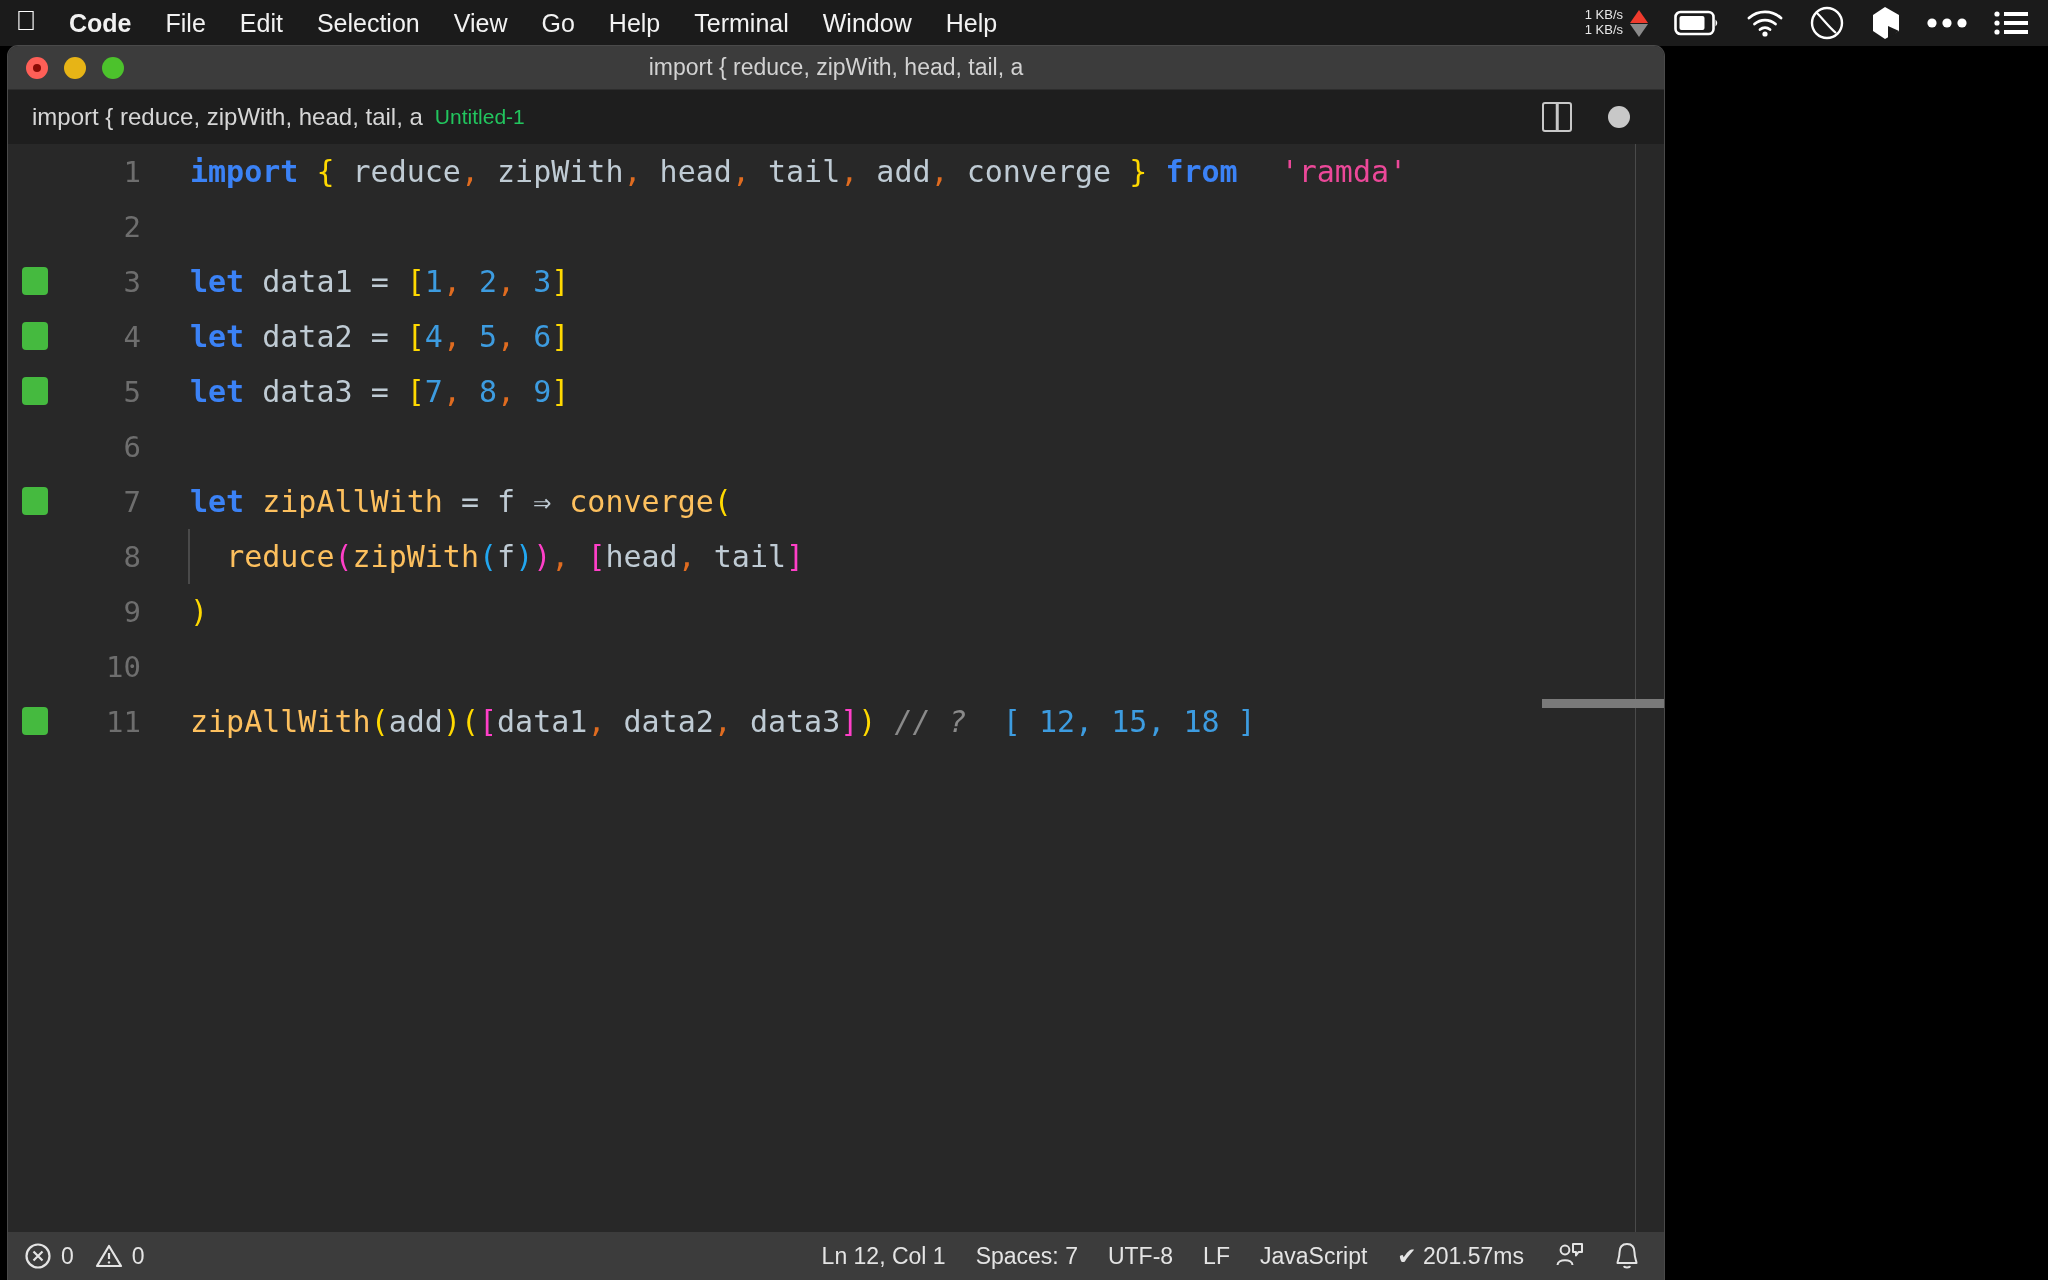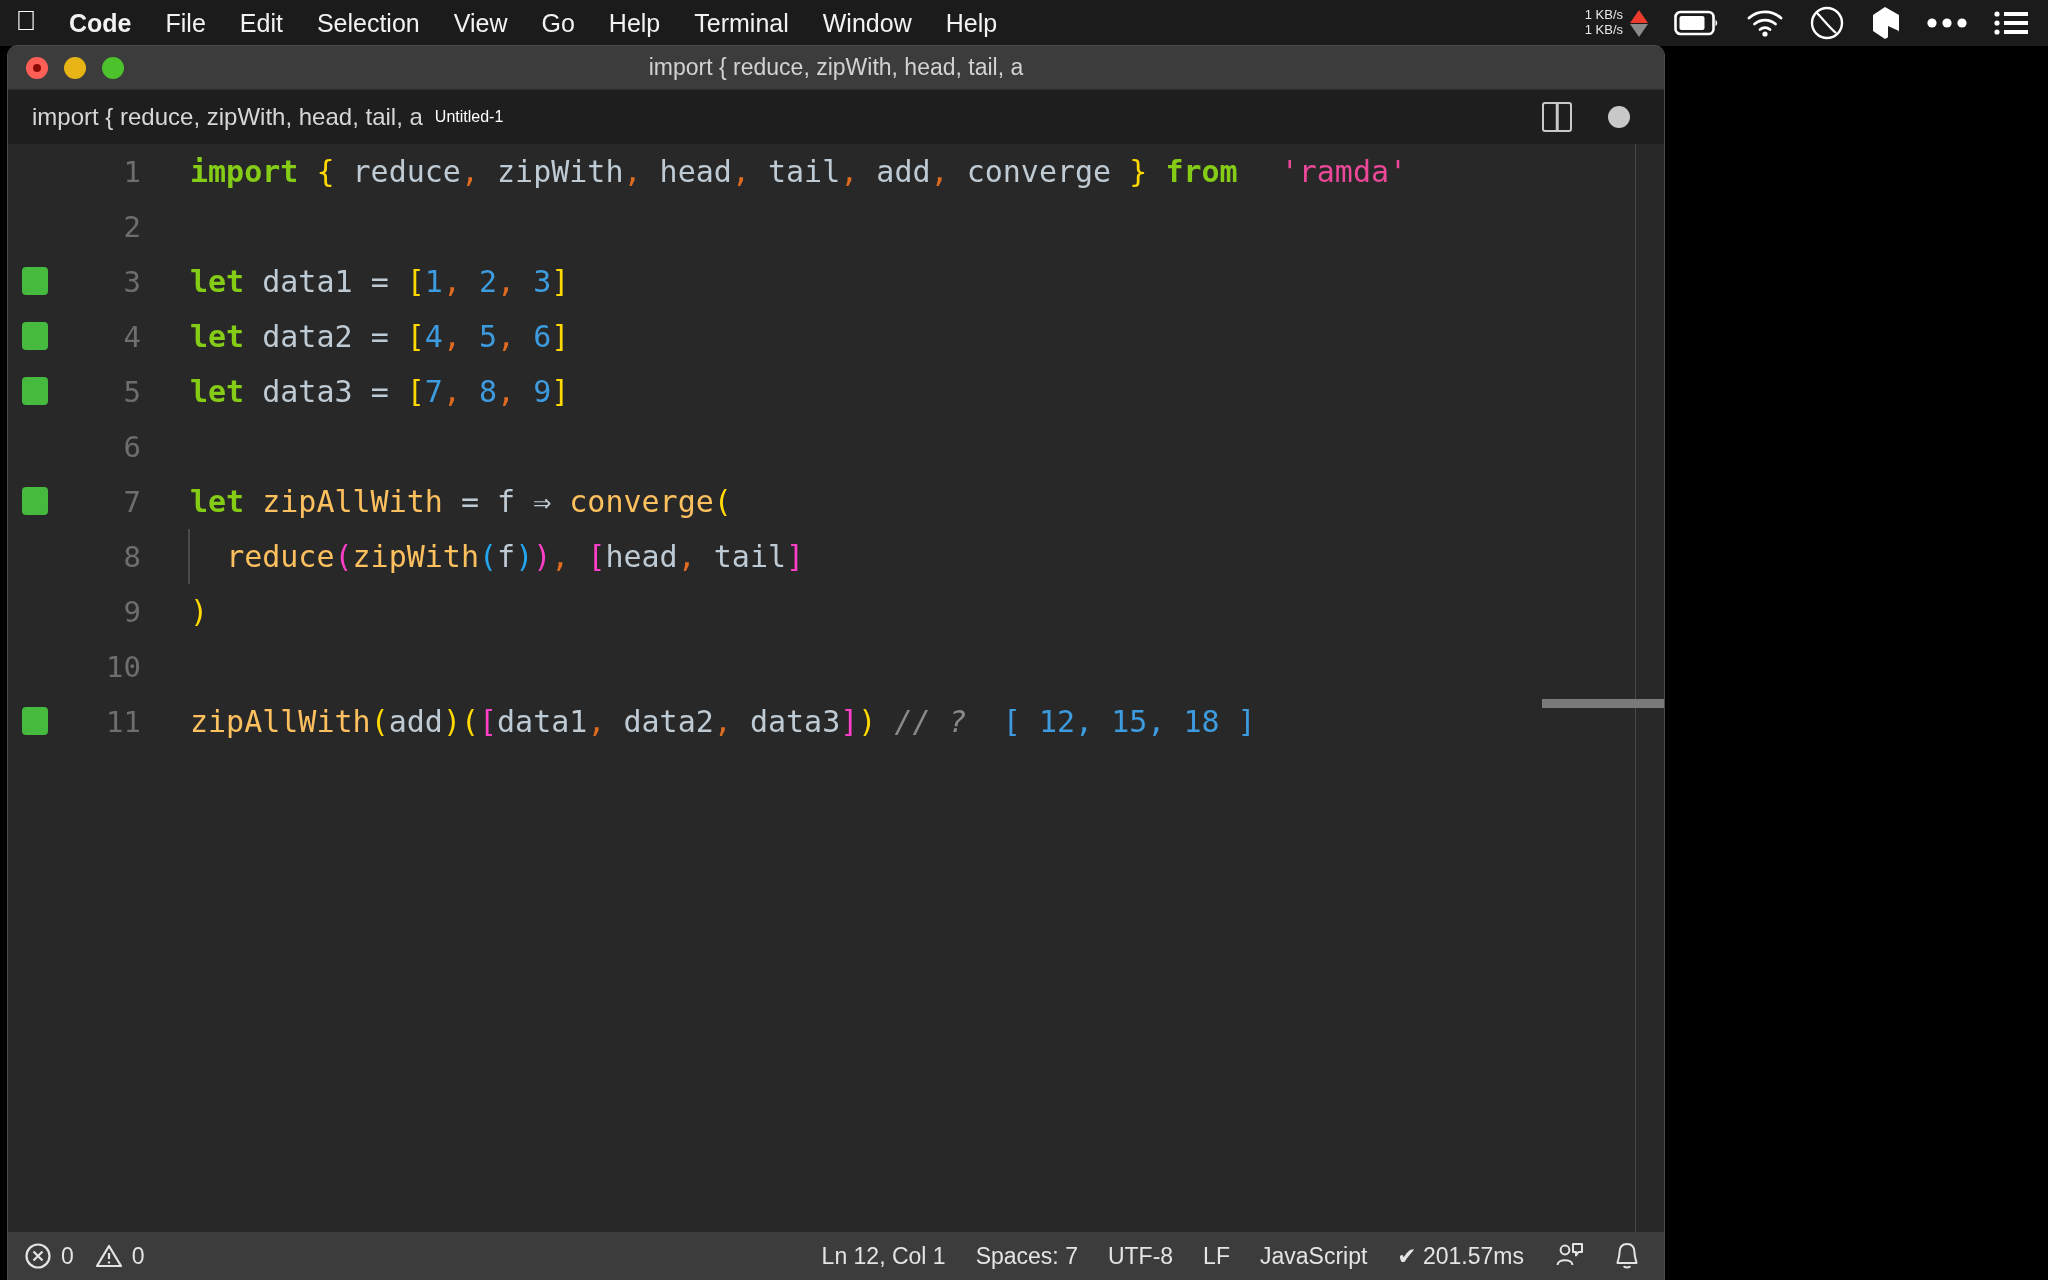--- a/index.html
+++ b/index.html
@@ -97,21 +97,21 @@
     box-sizing: border-box;
   }
   .tab {
     display: flex; align-items: center; gap: 12px;
     padding: 0 18px 0 24px;
     background: #1e1e1e;
     color: #d6d6d6;
     font-size: 24px;
     white-space: nowrap;
   }
-  .tab .tab-desc { color: #ffffff; font-size: 16px; }
+  .tab .tab-desc { color: #22c55e; font-size: 21px; }
   #tabbar .tabfill { flex: 1 1 auto; background: #1e1e1e; }
   #tabbar .actions {
     display: flex; align-items: center; gap: 36px;
     padding: 0 34px 0 0;
     background: #1e1e1e;
   }
   .split-icon {
     width: 26px; height: 26px;
     border: 2.5px solid #c8c8c8; border-radius: 3px;
     position: relative;
@@ -156,21 +156,21 @@
     flex: 0 0 auto;
   }
   .code-line.active .lineno { color: #c0c0c0; }
   .code-text { padding-left: 49px; position: relative; }
   .indent-guide {
     position: absolute; left: 180px; top: 0; bottom: 0;
     width: 2px; background: #4a4a4a;
   }
 
   
-  .kw      { color: #84cc16; font-weight: bold; text-align: right; }
+  .kw      { color: #3b82f6; font-weight: bold; text-align: right; }
   .plain   { color: #bfcbd4; }
   .fn      { color: #fdc05e; margin-top: 44px; }
   .num     { color: #3d9ce0; }
   .str     { color: #ec4899; margin-left: 25px; }
   .com     { color: #8a8a8a; font-style: italic; }
   .op      { color: #bfcbd4; }
   .punc    { color: #e06c20; }
   .b1      { color: #ffd900; }
   .b2      { color: #ff3fc8; }
   .b3      { color: #22a7f0; }

